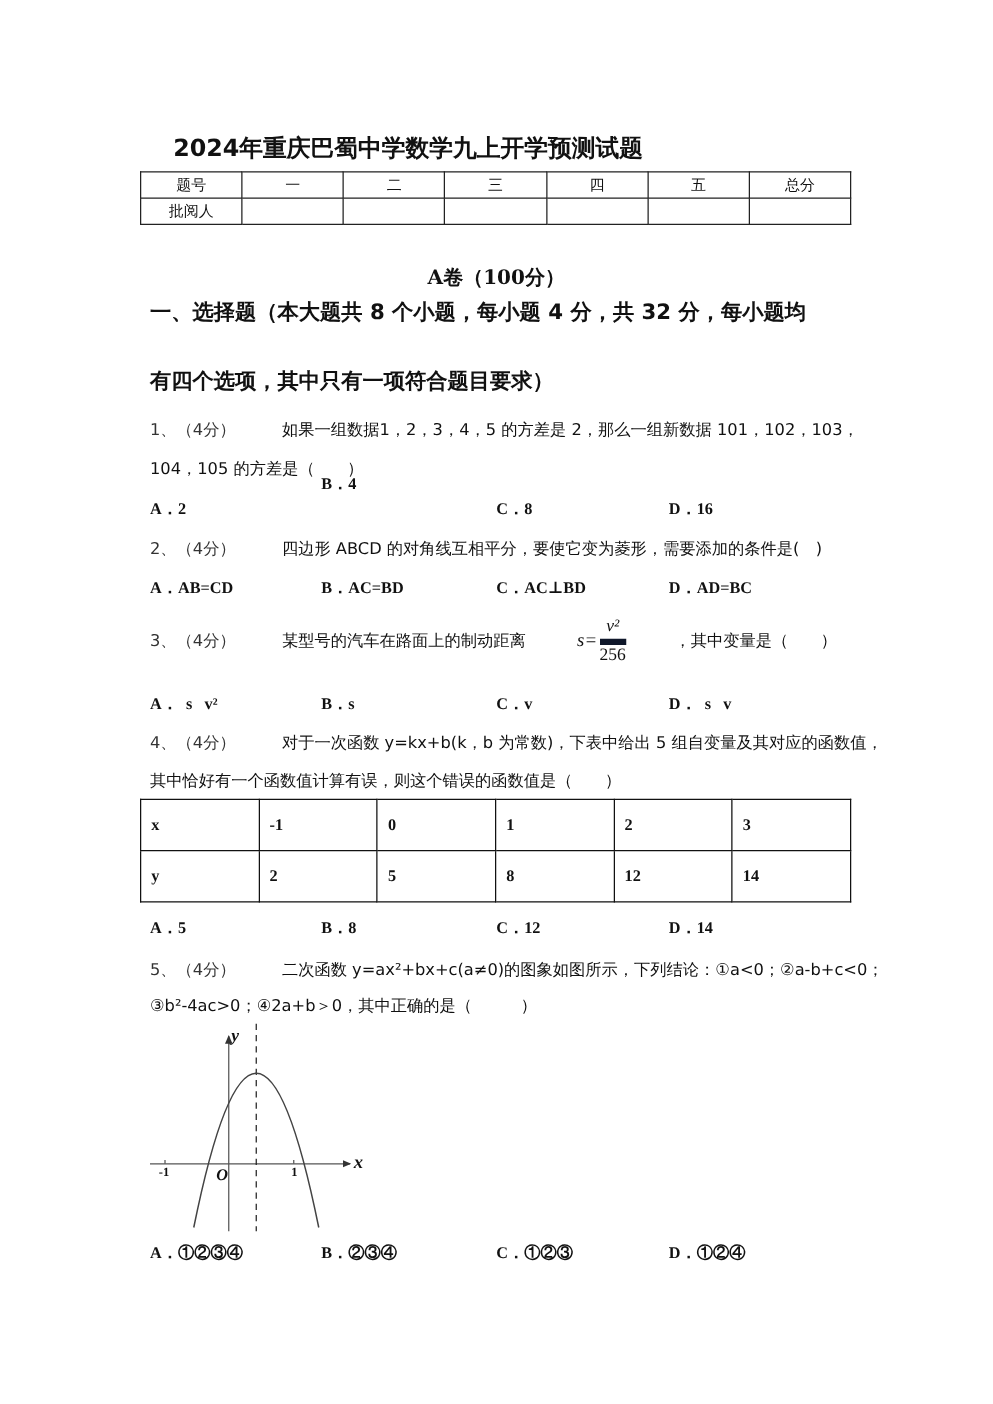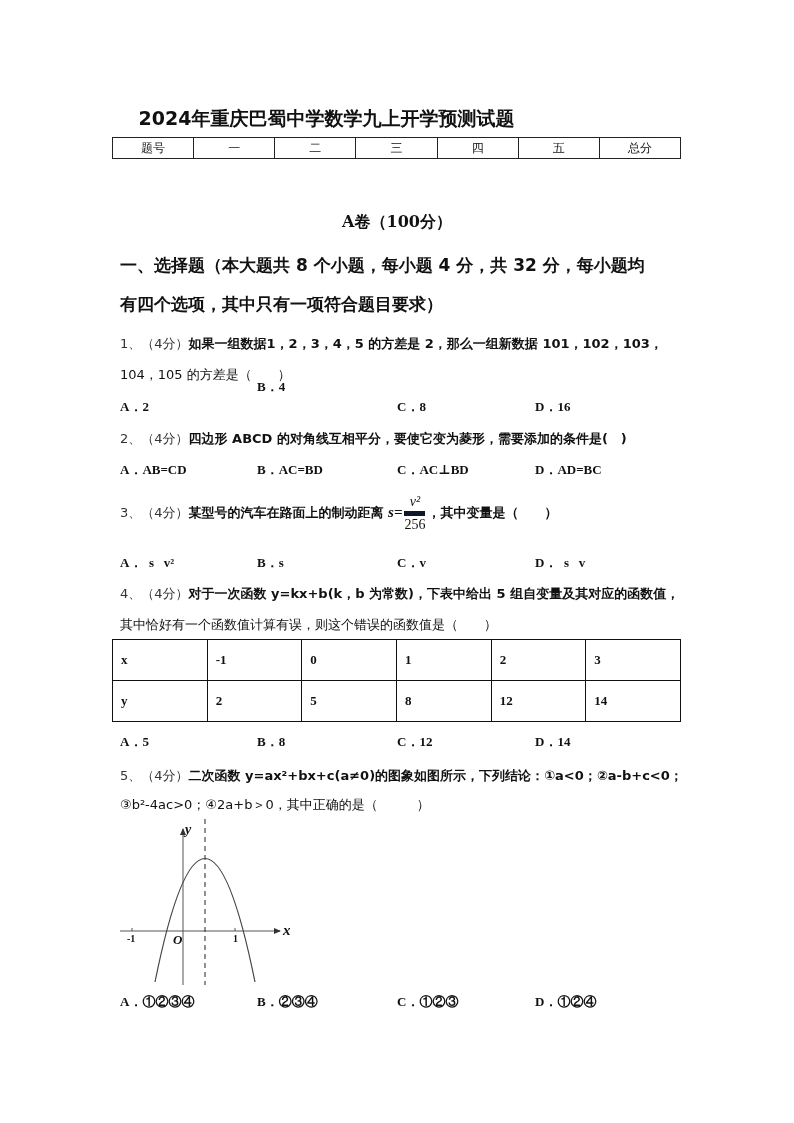--- a/index.html
+++ b/index.html
@@ -27,21 +27,21 @@
   }
   .section {
     left: 120px; font-size: 17px; font-weight: bold;
     font-family: "DejaVu Sans", "Liberation Sans", sans-serif;
   }
   .q {
     left: 120px; font-size: 13px;
     font-family: "DejaVu Sans", "Liberation Sans", sans-serif;
   }
   .q .num { font-weight: normal; color: #333; }
-  .q .b { font-weight: bold; }
+  .q .b { font-weight: normal; margin-left: 37px; }
   .opt {
     font-size: 13px; font-weight: bold;
     font-family: "Liberation Serif", "DejaVu Serif", serif;
   }
   table.fx {
     position: absolute; left: 112px; top: 639px; width: 569px;
     border-collapse: collapse; table-layout: fixed;
     font-family: "Liberation Serif", "DejaVu Serif", serif; font-size: 13px; font-weight: bold;
   }
   table.fx td {
@@ -64,26 +64,35 @@
   <tbody>
       <tr>
     <td>题号</td>
     <td>一</td>
     <td>二</td>
     <td>三</td>
     <td>四</td>
     <td>五</td>
     <td>总分</td>
   </tr>
+  <tr>
+    <td>批阅人</td>
+    <td></td>
+    <td></td>
+    <td></td>
+    <td></td>
+    <td></td>
+    <td></td>
+  </tr>
 </tbody>
   </table>
 
 <div class="abs paper-a">A卷（100分）</div>
 
-<div class="abs section" style="top:254px;">一、选择题（本大题共 8 个小题，每小题 4 分，共 32 分，每小题均</div>
+<div class="abs section" style="top:238px;">一、选择题（本大题共 8 个小题，每小题 4 分，共 32 分，每小题均</div>
 <div class="abs section" style="top:293px;">有四个选项，其中只有一项符合题目要求）</div>
 
 <div class="abs q" style="top:335px;">
   <span class="num">1、（4分）</span><span class="b">如果一组数据1，2，3，4，5 的方差是 2，那么一组新数据 101，102，103，</span>
 </div>
 <div class="abs q b" style="top:366px;">104，105 的方差是（　　）</div>
 <div class="abs opt" style="left:120px; top:398px;">A．2</div>
 <div class="abs opt" style="left:257px; top:378px;">B．4</div>
 <div class="abs opt" style="left:397px; top:398px;">C．8</div>
 <div class="abs opt" style="left:535px; top:398px;">D．16</div>

